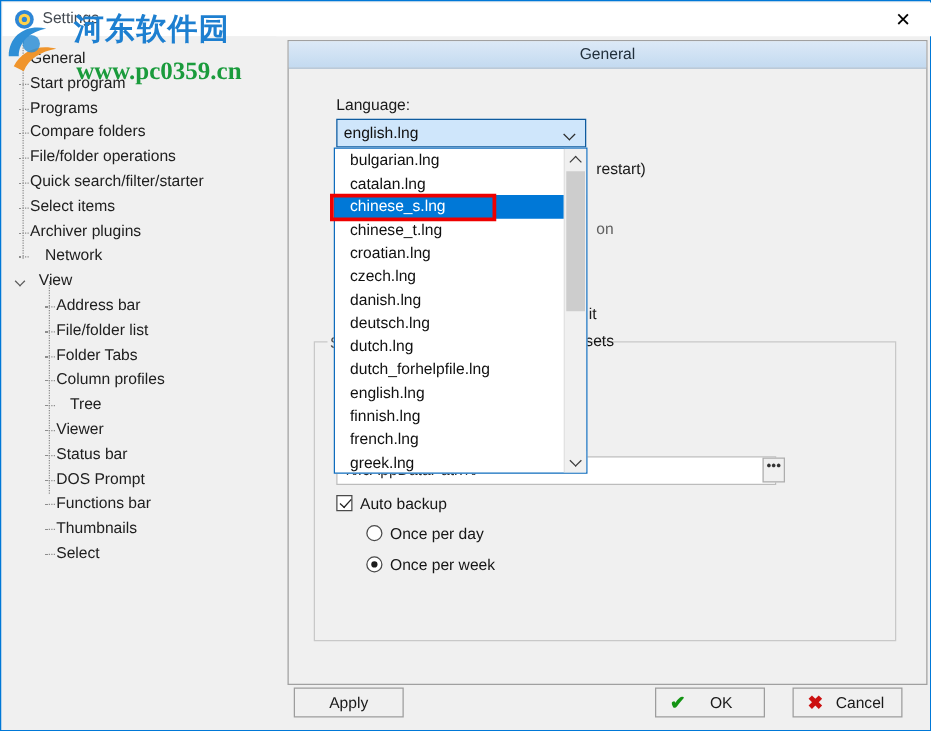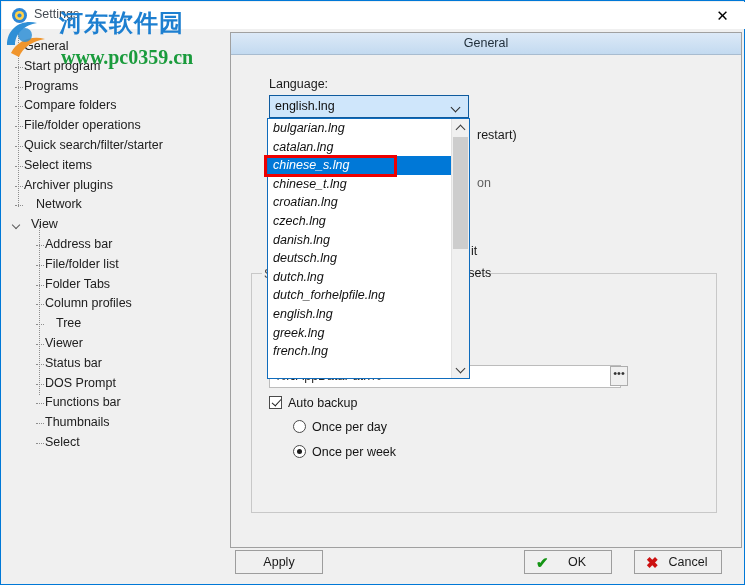--- a/index.html
+++ b/index.html
@@ -314,25 +314,24 @@
     background: #ffffff;
     border: 1px solid #0f6cbd;
     box-sizing: border-box;
     z-index: 40;
     overflow: hidden;
   }
   .dd-item {
     position: relative;
     height: 18.6px;
     line-height: 18.6px;
-    padding-left: 5px;
+    padding-left: 12px;
     font-size: 12.5px;
     color: #101010;
     white-space: nowrap;
-    font-style: italic;
   }
   .dd-item.sel {
     background: #0078d7;
     color: #ffffff;
   }
   #dd-scroll {
     position: absolute;
     right: 0px; top: 0px;
     width: 17px; height: 259px;
     background: #f0f0f0;
@@ -549,22 +548,23 @@
         <div class="dd-item">catalan.lng</div>
         <div class="dd-item sel">chinese_s.lng</div>
         <div class="dd-item">chinese_t.lng</div>
         <div class="dd-item">croatian.lng</div>
         <div class="dd-item">czech.lng</div>
         <div class="dd-item">danish.lng</div>
         <div class="dd-item">deutsch.lng</div>
         <div class="dd-item">dutch.lng</div>
         <div class="dd-item">dutch_forhelpfile.lng</div>
         <div class="dd-item">english.lng</div>
+        <div class="dd-item">finnish.lng</div>
+        <div class="dd-item">french.lng</div>
         <div class="dd-item">greek.lng</div>
-        <div class="dd-item">french.lng</div>
       </div>
     <div id="dd-scroll">
       <div class="dd-arrow-btn up"></div>
       <div id="dd-thumb"></div>
       <div class="dd-arrow-btn dn"></div>
     </div>
   </div>
 
   <div id="red-box"></div>
 

